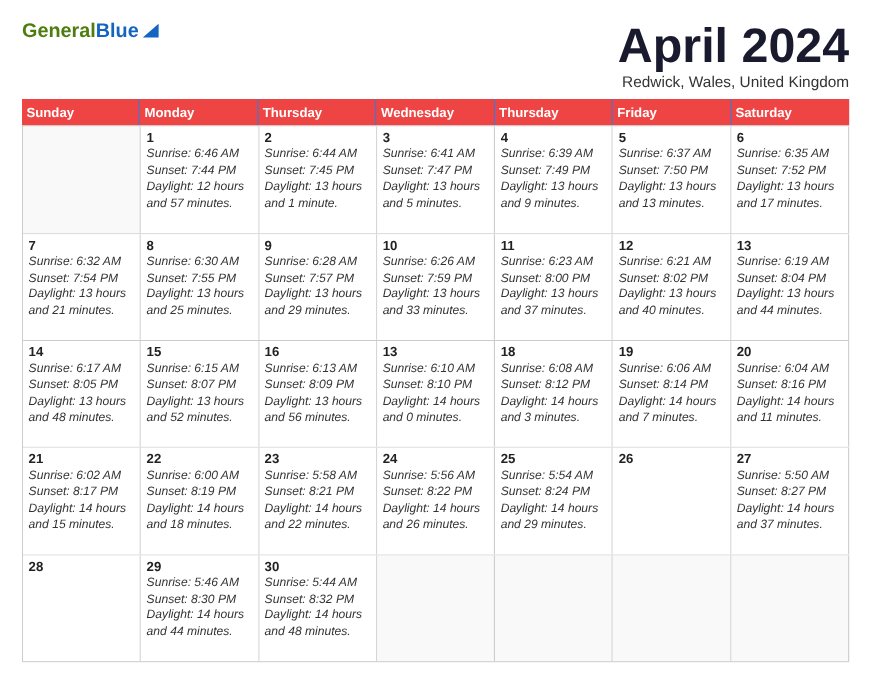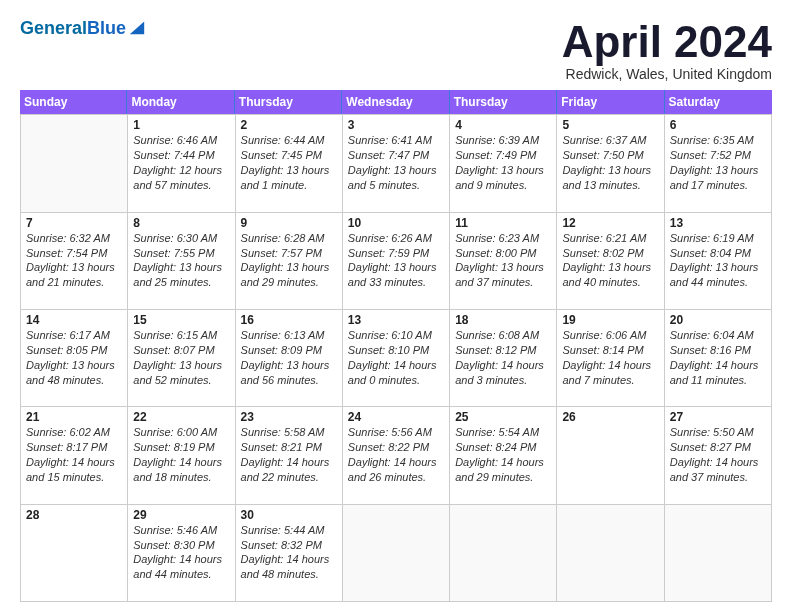--- a/index.html
+++ b/index.html
@@ -28,21 +28,21 @@
       flex-direction: column;
       align-items: flex-start;
     }
     .logo-text {
       display: flex;
       align-items: center;
       font-size: 18px;
       font-weight: bold;
       color: #1a1a2e;
     }
-    .logo-general { color: #0369a1; }
+    .logo-general { color: #4d7c0f; }
     .logo-blue { color: #1565c0; }
     .logo-icon {
       width: 18px;
       height: 18px;
       margin-left: 2px;
       margin-top: -4px;
     }
     .title-block {
       text-align: right;
     }
@@ -58,21 +58,21 @@
       font-weight: normal;
     }
     .calendar {
       flex: 1;
       display: flex;
       flex-direction: column;
     }
     .cal-header {
       display: grid;
       grid-template-columns: repeat(7, 1fr);
-      background: #8b5cf6;
+      background: #ef4444;
     }
     .cal-header-cell {
       color: #fff;
       font-size: 12px;
       font-weight: bold;
       padding: 5px 4px;
       text-align: left;
       border-right: 1px solid #3a7bd5;
     }
     .cal-header-cell:last-child { border-right: none; }

